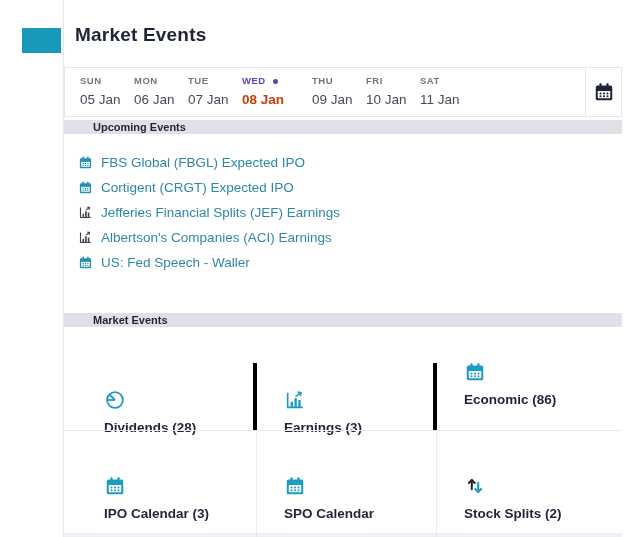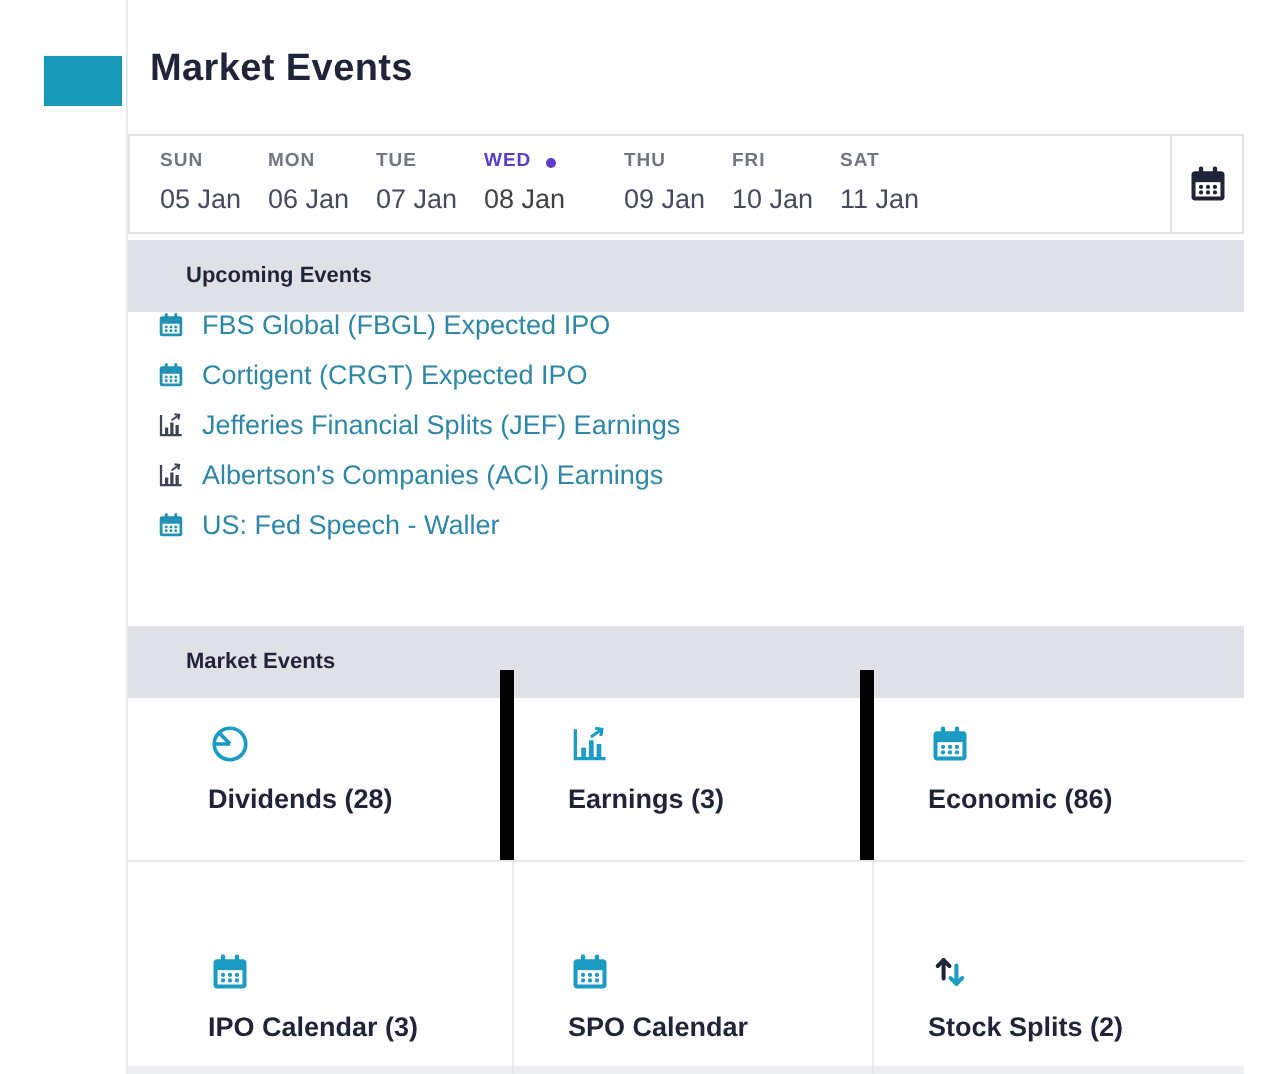--- a/index.html
+++ b/index.html
@@ -24,51 +24,51 @@
   }
   .day-cell{width:54px;padding-top:7px;box-sizing:border-box;cursor:pointer;}
   .day-cell:first-child{margin-left:15px;}
   .day-cell.wide{width:70px;}
   .weekday{
     font-size:9.5px;font-weight:700;color:#71767f;letter-spacing:.5px;
     display:flex;align-items:center;line-height:12px;
   }
   .daydate{font-size:13.5px;color:#454a5c;margin-top:5px;line-height:16px;}
   .day-cell.selected .weekday{color:#5a3ec8;}
-  .day-cell.selected .daydate{color:#404040;font-weight:400;}
+  .day-cell.selected .daydate{color:#c2410c;font-weight:700;}
   .sel-dot{width:5px;height:5px;border-radius:50%;background:#5a3ec8;margin-left:7px;display:inline-block;}
   .strip-spacer{flex:1;}
   .strip-cal-btn{
     width:35px;border-left:1px solid #e4e5e9;display:flex;align-items:center;justify-content:center;
     cursor:pointer;color:#1f2438;
   }
   
   .section-bar{
-    position:absolute;left:0;right:0;height:36px;background:#e0e1e7;
+    position:absolute;left:0;right:0;height:14px;background:#e0e1e7;
     display:flex;align-items:center;padding-left:29px;box-sizing:border-box;
     font-size:11px;font-weight:700;color:#1f2438;
   }
   .bar-upcoming{top:120px;}
   .bar-market{top:313px;}
   
   .events{position:absolute;left:14px;top:150px;right:0;}
   .event-row{height:25px;display:flex;align-items:center;cursor:pointer;}
   .event-row .evt-icon{width:15px;height:15px;margin-right:8px;flex:0 0 auto;display:flex;}
   .evt-teal{color:#2292b4;}
   .evt-dark{color:#3e4456;}
   .event-label{font-size:13.5px;color:#2e87a6;line-height:16px;}
   
   .cards{
     position:absolute;left:0;top:335px;right:0;height:202px;
     display:grid;grid-template-columns:193px 180px 1fr;grid-template-rows:95px 1fr;
   }
   .card{box-sizing:border-box;padding:26px 0 0 27px;cursor:pointer;}
   .card:nth-child(1){padding-left:40px;}
   .card:nth-child(4){padding-left:40px;padding-top:30px;}
-  .card:nth-child(1),.card:nth-child(2){border-right:7px solid #000000;}
+  .card:nth-child(1),.card:nth-child(2){border-right:4px solid #000000;margin-top:28px;}
   .card:nth-child(4),.card:nth-child(5){border-right:1px solid #ededf0;}
   .card:nth-child(4),.card:nth-child(5),.card:nth-child(6){border-top:1px solid #e9eaee;padding-top:44px;}
   .card-icon{width:22px;height:22px;color:#1c9cc2;display:block;}
   .card-label{font-size:13.5px;font-weight:700;color:#1f2438;margin-top:9px;display:block;}
   .partial-bar{position:absolute;left:0;right:0;top:533px;height:4px;background:#e0e1e7;opacity:.55;}
   svg{display:block;}
 </style>
 </head>
 <body>
 

